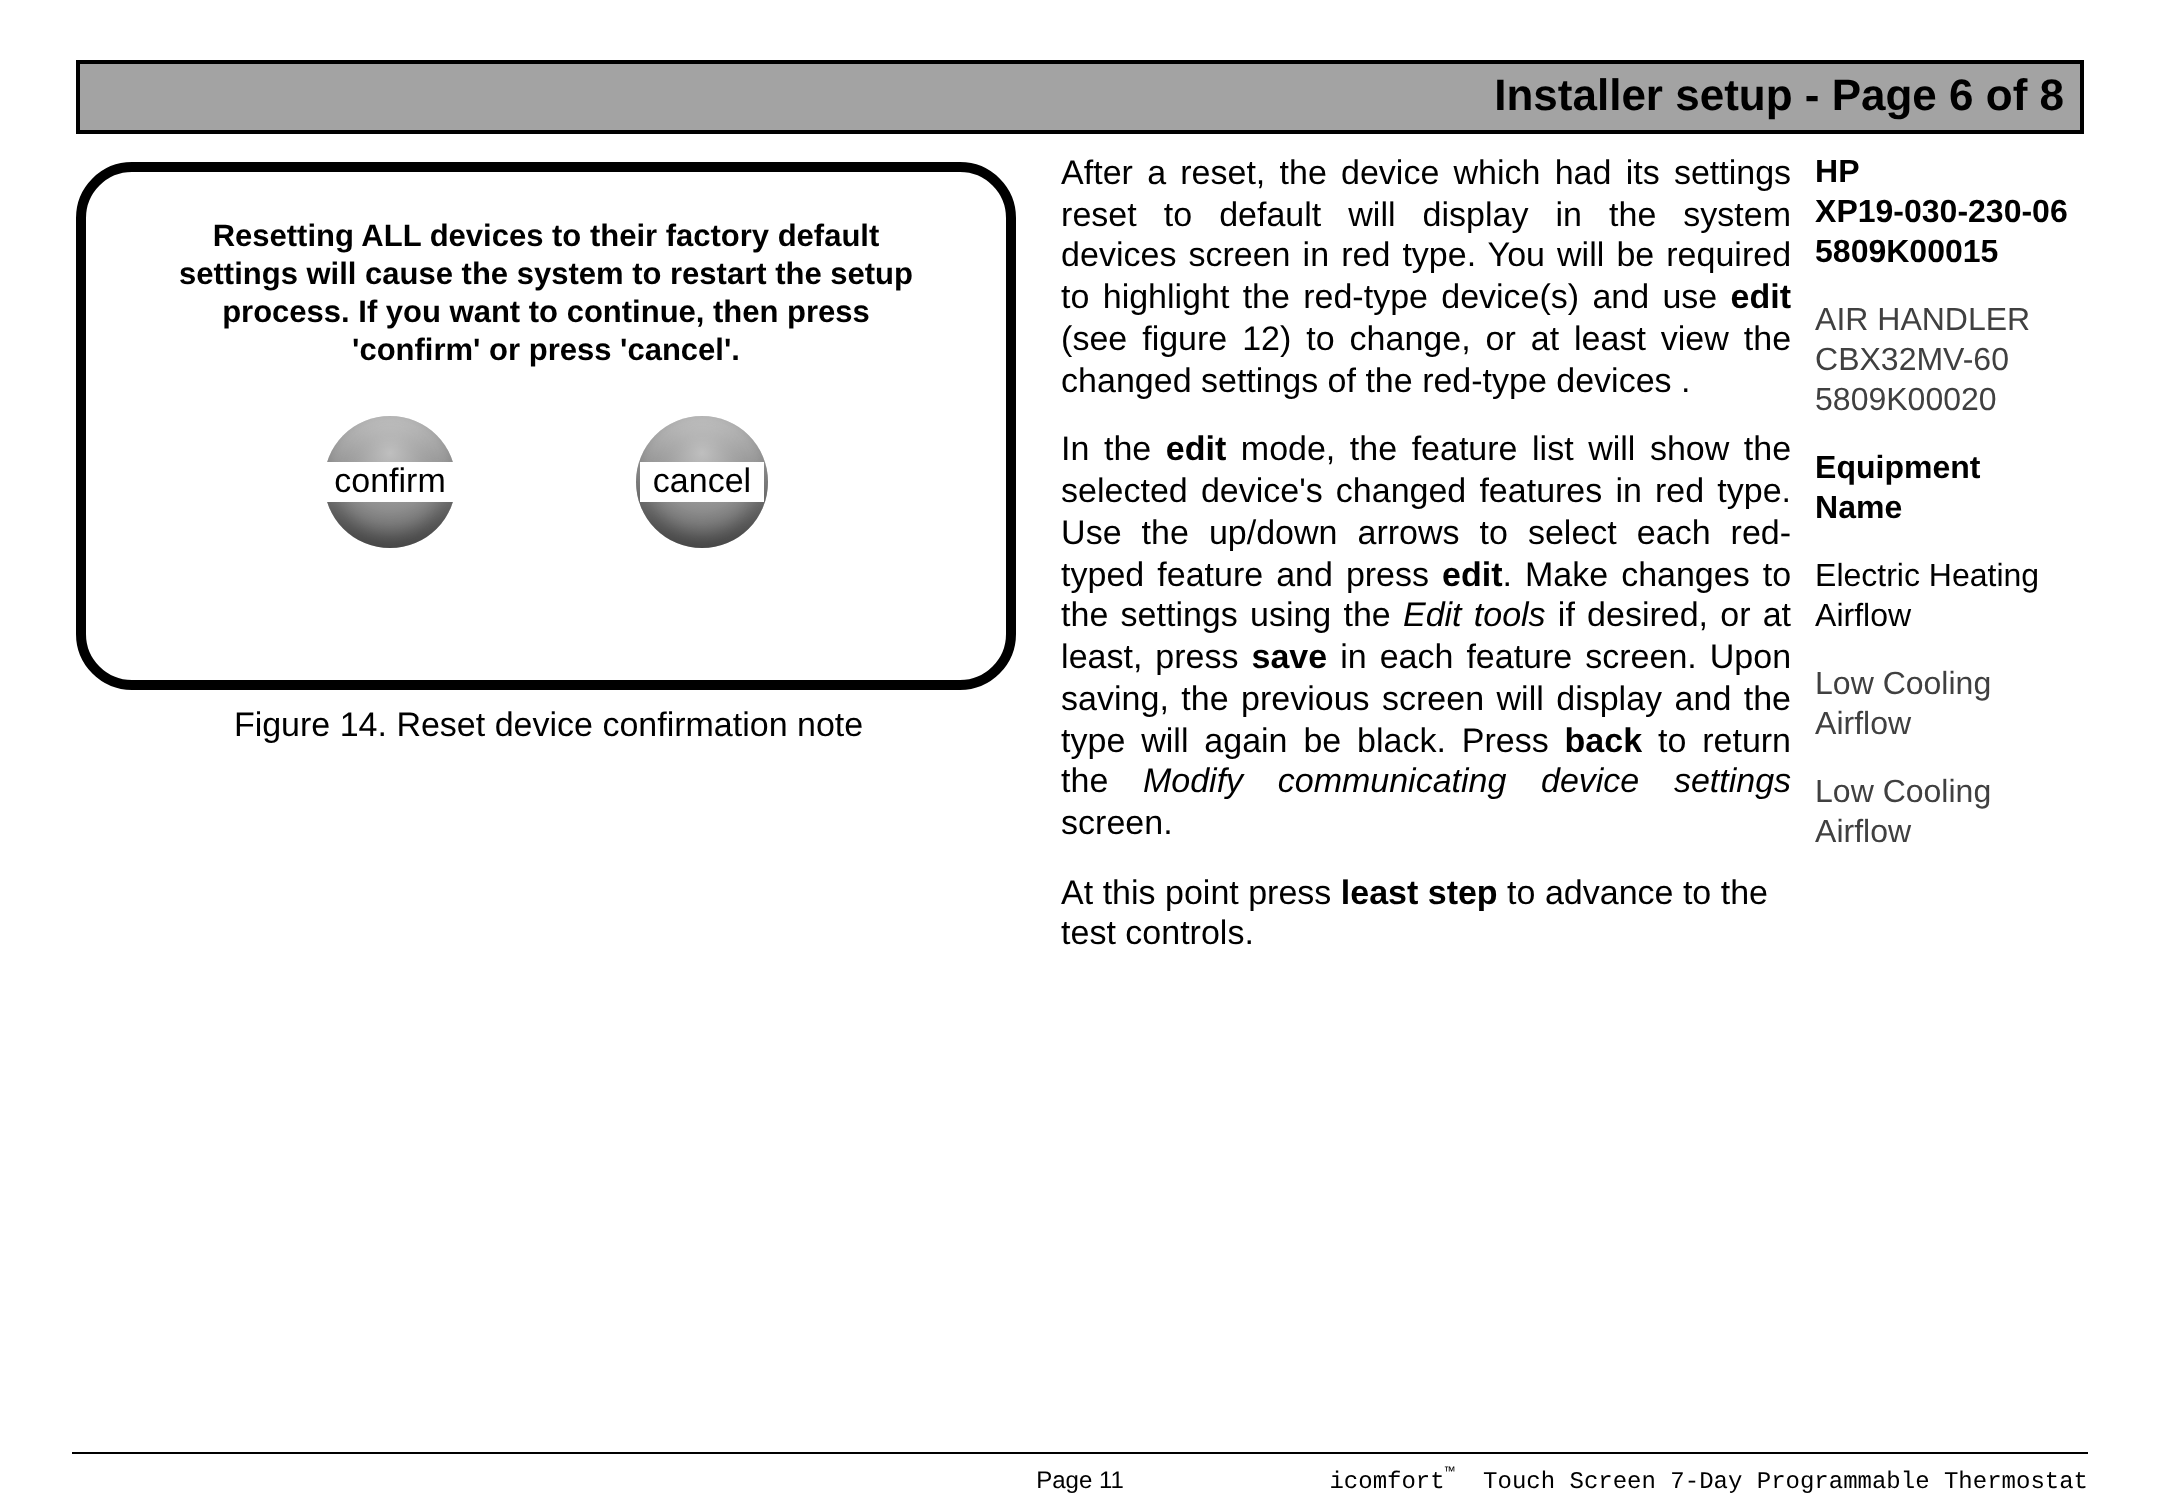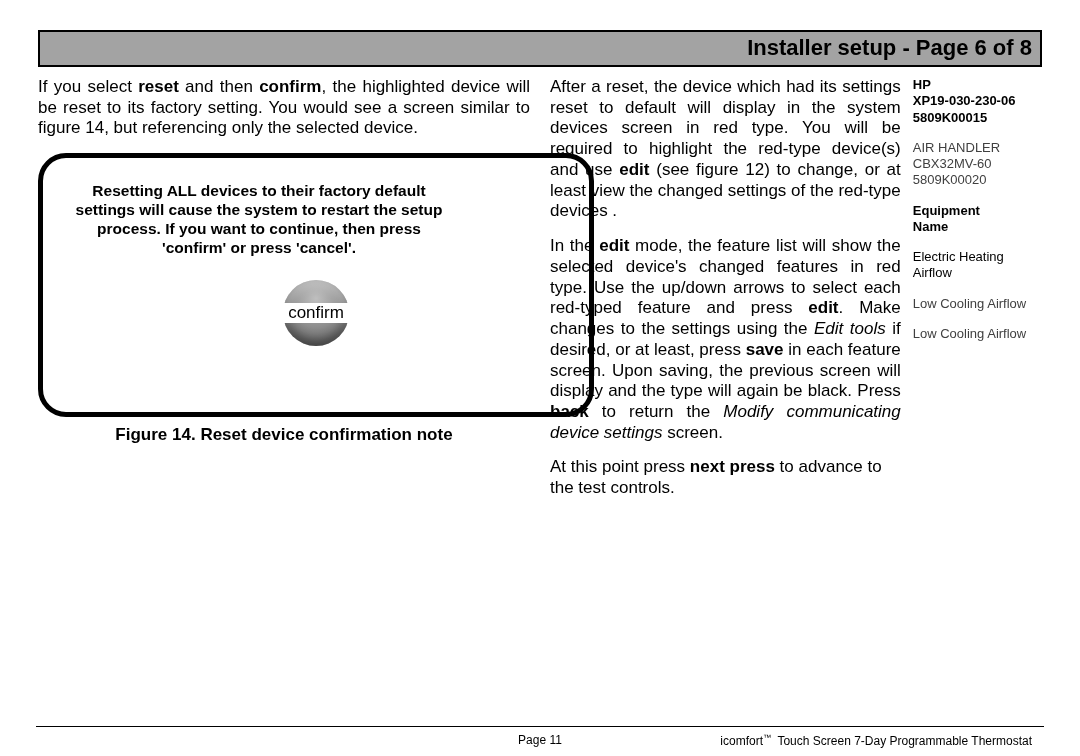--- a/index.html
+++ b/index.html
@@ -27,40 +27,41 @@
     font-size: 22px;
     padding: 3px 8px 4px 8px;
     margin-bottom: 10px;
   }
   .columns {
     display: flex;
     align-items: flex-start;
   }
   .col-left { width: 492px; }
   .col-mid  { width: 380px; margin-left: 20px; }
-  .col-right{ width: 140px; margin-left: 12px; font-size: 13px; line-height: 1.25; }
+  .col-right{ width: 140px; margin-left: 12px; font-size: 16px; line-height: 1.25; }
 
   .para {
     font-size: 17px;
     line-height: 1.22;
     text-align: justify;
     margin: 0 0 14px 0;
   }
   .para.mid { font-size: 17px; }
 
   .figure-box {
     border: 5px solid #000;
     border-radius: 28px;
-    width: 556px;
+    width: 470px;
     height: 264px;
     margin: 4px 0 8px 0;
     box-sizing: border-box;
     padding: 24px 26px 10px 26px;
     display: flex;
     flex-direction: column;
+    align-items: center;
   }
   .figure-msg {
     text-align: center;
     font-weight: bold;
     font-size: 15.5px;
     line-height: 1.22;
     margin-bottom: 22px;
     width: 380px;
   }
   .btn-row {
@@ -85,21 +86,21 @@
   }
   .round-btn .label-strip {
     position: relative;
     z-index: 1;
     background: #fff;
     padding: 1px 6px;
     font-size: 17px;
     line-height: 1.05;
   }
   .figure-caption {
-    font-weight: bold;
+    font-weight: normal;
     font-size: 17px;
     text-align: center;
     margin-top: 6px;
   }
 
   .side-block { margin-bottom: 14px; }
   .side-bold  { font-weight: bold; }
   .red        { color: #404040; }
 
   .footer {
@@ -113,53 +114,57 @@
     
     height: 0;
   }
   .footer .centered {
     position: absolute;
     left: 50%;
     transform: translateX(-50%);
   }
   .footer .right {
     position: absolute;
-    right: 12px;
+    right: 0;
+    font-family: Liberation Mono, monospace;
   }
   .footer .right .tm { font-size: 8px; vertical-align: super; }
 </style>
 </head>
 <body>
 
 <div class="page">
 
   <div class="header-bar">Installer setup - Page 6 of 8</div>
 
   <div class="columns">
 
     <div class="col-left">
-      <p class="para">If you select <b>reset</b> and then <b>confirm</b>, the highlighted device will be reset to its factory setting. You would see a screen similar to figure 14, but referencing only the selected device.</p>
 
       <div class="figure-box">
         <div class="figure-msg">Resetting ALL devices to their factory default settings will cause the system to restart the setup process. If you want to continue, then press 'confirm' or press 'cancel'.</div>
         <div class="btn-row">
           <div class="round-btn">
             <div class="disc"></div>
             <span class="label-strip">confirm</span>
+          </div>
+          <div class="round-btn">
+            <div class="disc"></div>
+            <span class="label-strip">cancel</span>
           </div>
         </div>
       </div>
 
       <div class="figure-caption">Figure 14. Reset device confirmation note</div>
     </div>
 
     <div class="col-mid">
       <p class="para mid">After a reset, the device which had its settings reset to default will display in the system devices screen in red type. You will be required to highlight the red-type device(s) and use <b>edit</b> (see figure 12) to change, or at least view the changed settings of the red-type devices .</p>
       <p class="para mid">In the <b>edit</b> mode, the feature list will show the selected device's changed features in red type. Use the up/down arrows to select each red-typed feature and press <b>edit</b>. Make changes to the settings using the <i>Edit tools</i> if desired, or at least, press <b>save</b> in each feature screen. Upon saving, the previous screen will display and the type will again be black. Press <b>back</b> to return the <i>Modify communicating device settings</i> screen.</p>
-      <p class="para mid" style="text-align:left">At this point press <b>next press</b> to advance to the test controls.</p>
+      <p class="para mid" style="text-align:left">At this point press <b>least step</b> to advance to the test controls.</p>
     </div>
 
     <div class="col-right">
       <div class="side-block">
         <div class="side-bold">HP</div>
         <div class="side-bold">XP19-030-230-06</div>
         <div class="side-bold">5809K00015</div>
       </div>
       <div class="side-block red">
         <div>AIR HANDLER</div>

